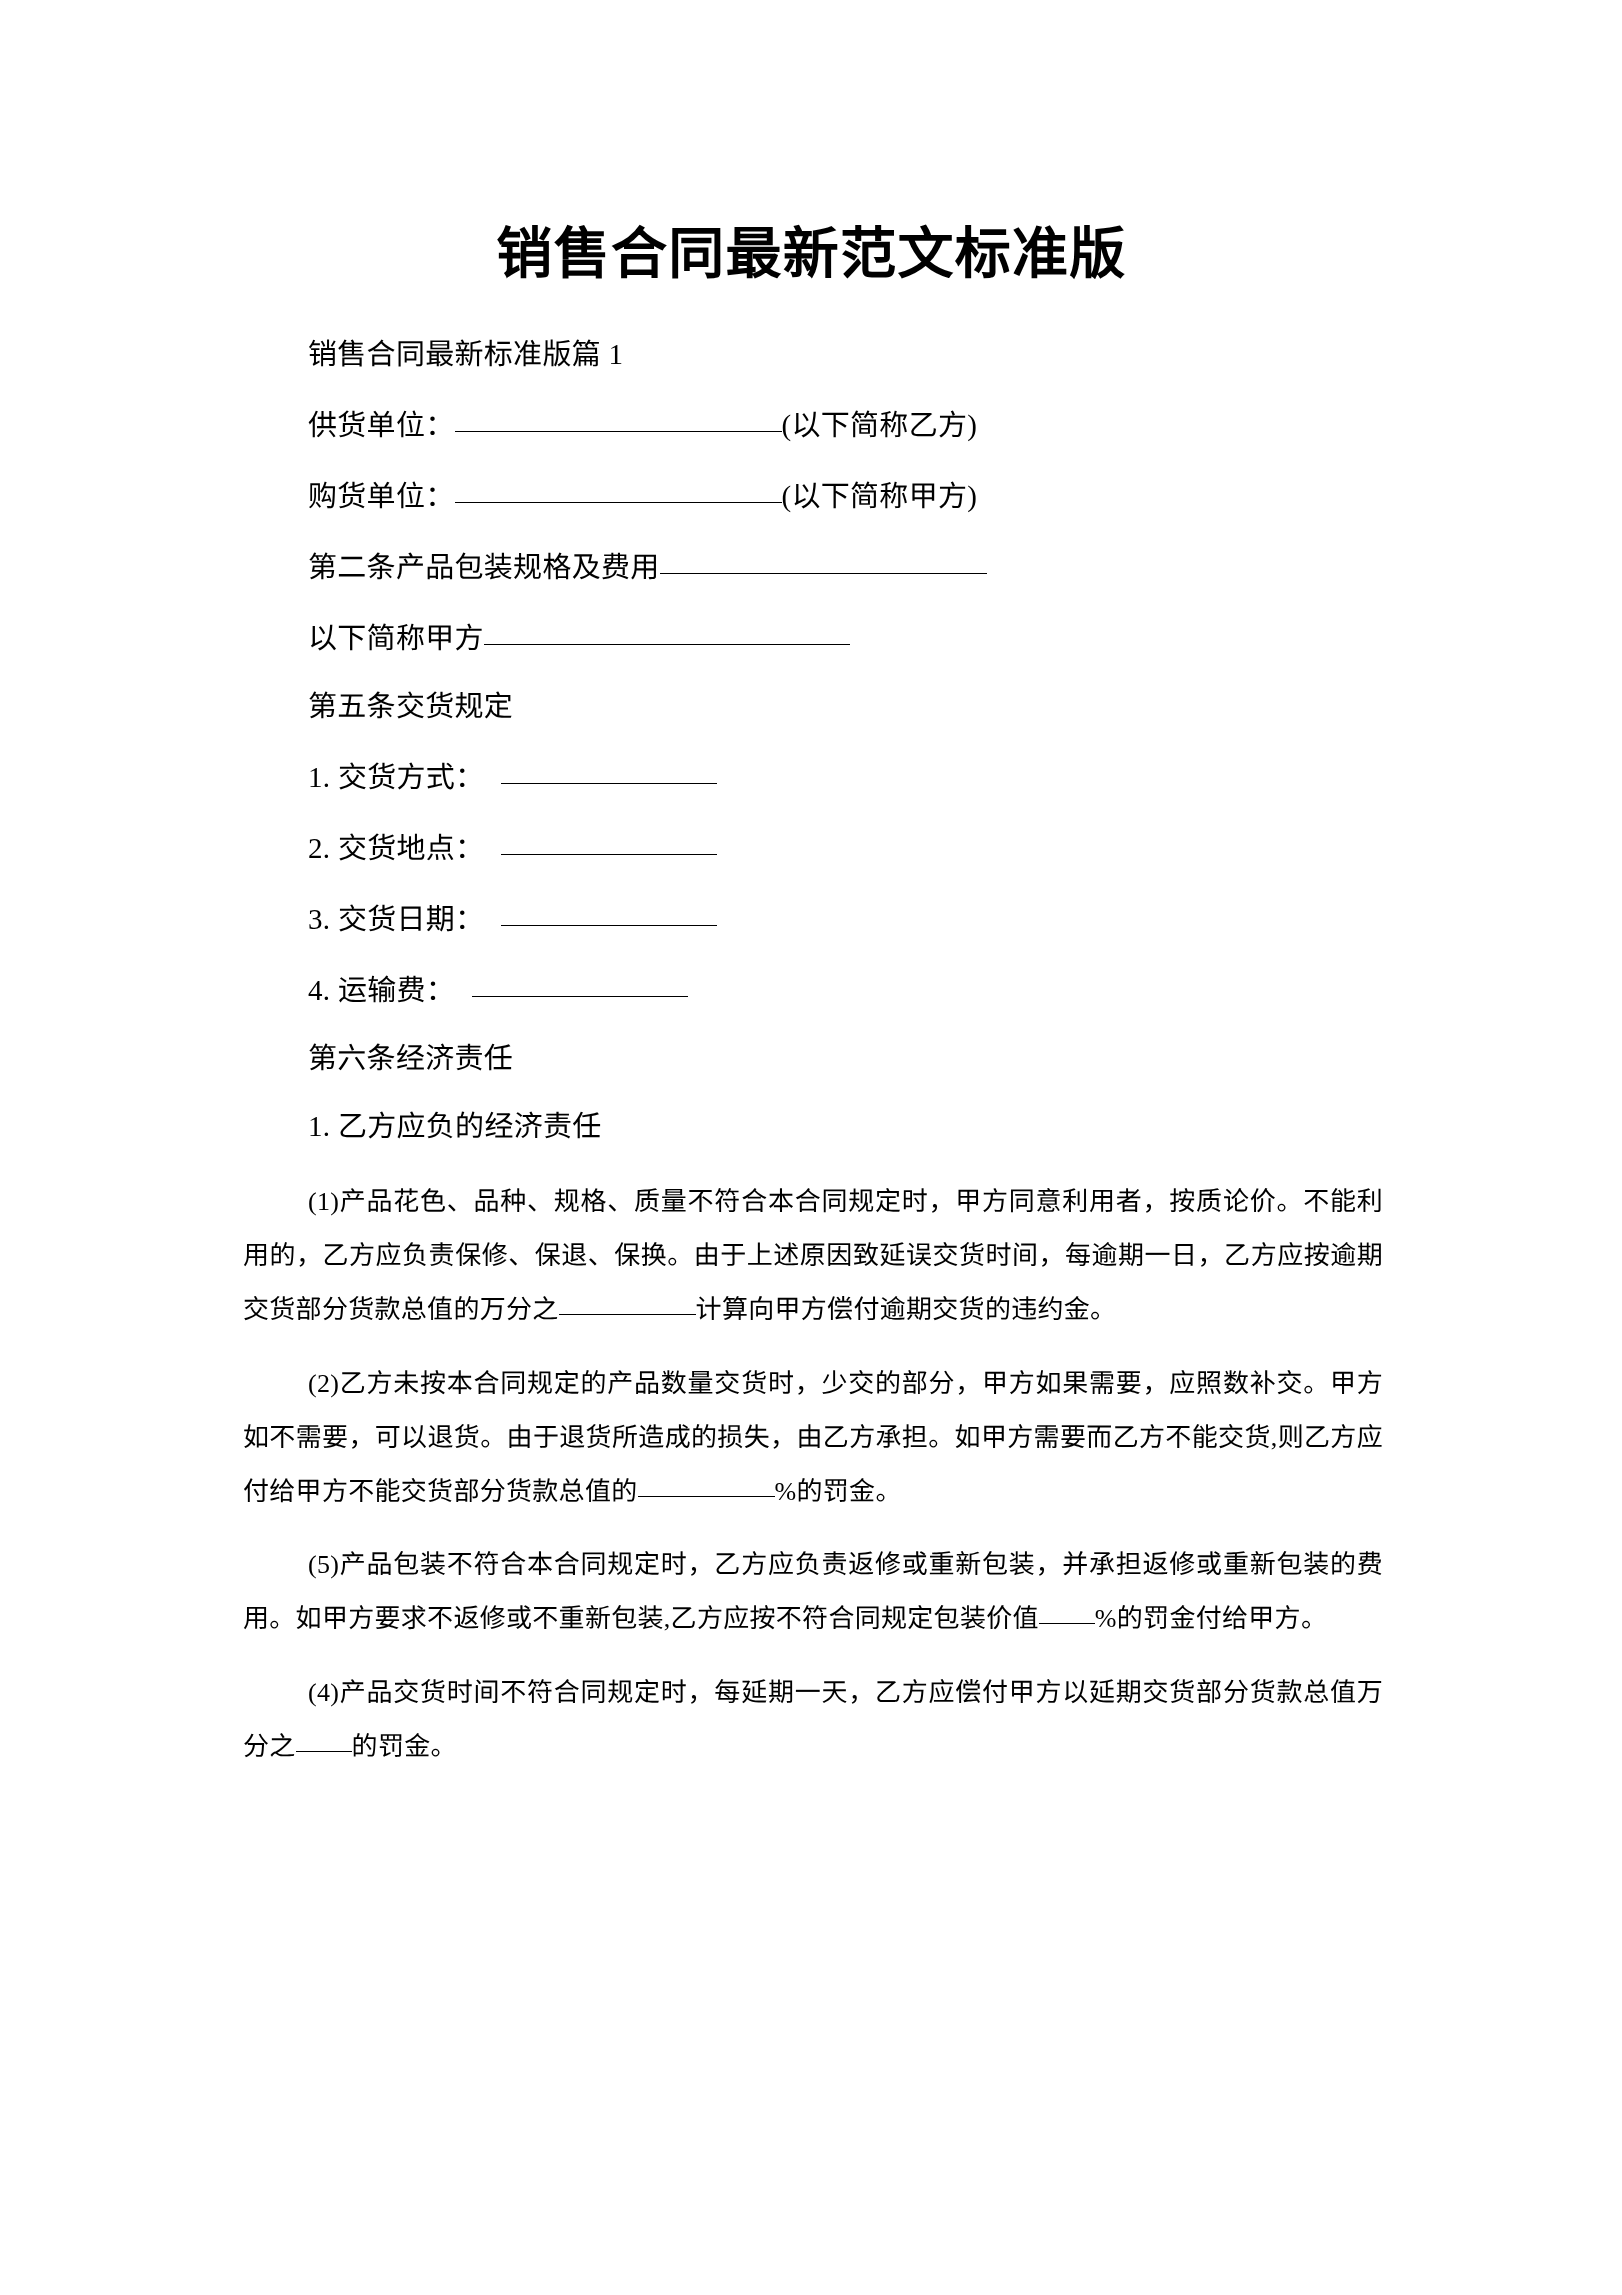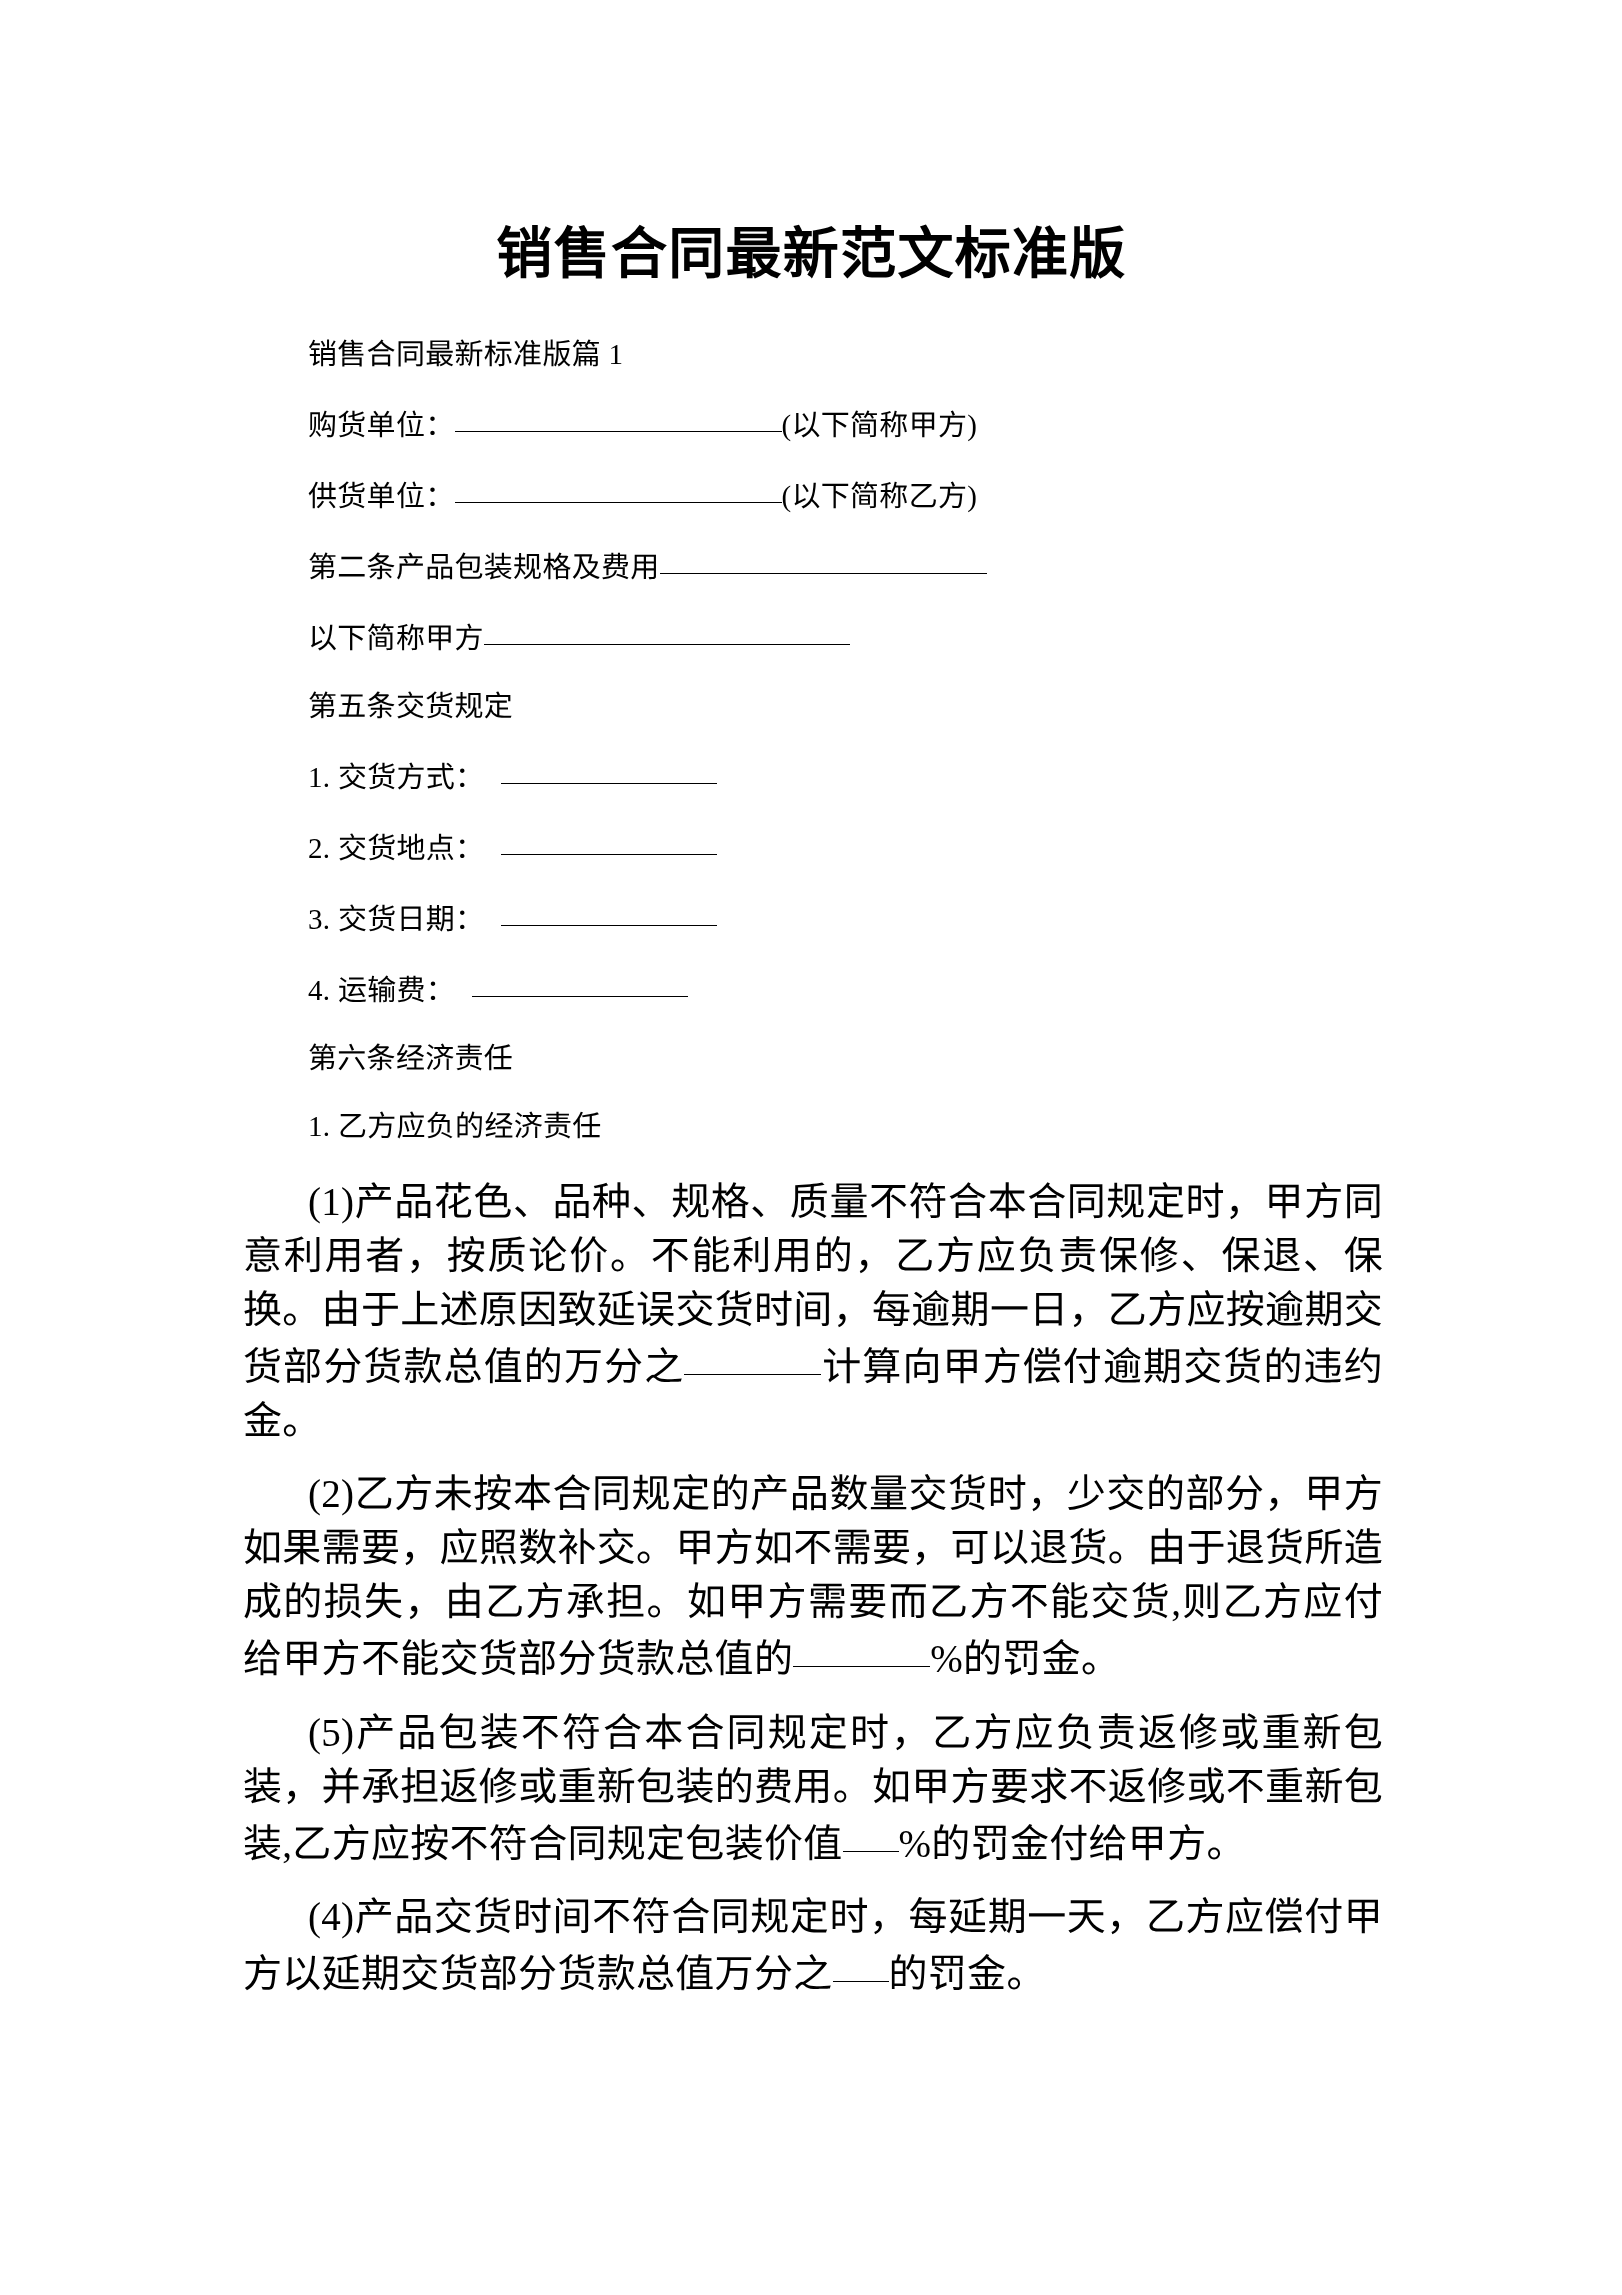--- a/index.html
+++ b/index.html
@@ -52,21 +52,21 @@
     font-size: 29px;
     line-height: 39px;
     white-space: nowrap;
     letter-spacing: 0.3px;
   }
 
   
   .para {
     margin: 0 0 19.6px 0;
     text-indent: 65px;
-    font-size: 39px;
+    font-size: 26px;
     line-height: 54px;
     text-align: justify;
     text-justify: inter-ideograph;
     letter-spacing: 0.3px;
     word-break: break-all;
   }
 
   
   .blank {
     display: inline-block;
@@ -83,23 +83,23 @@
 <body>
 
 <div class="page">
 
   <h1 class="doc-title">销售合同最新范文标准版</h1>
 
   <div class="body-col">
 
     <p class="line">销售合同最新标准版篇 1</p>
 
+    <p class="line"><span>供货单位：</span><span class="blank blank-3xl"></span><span>(以下简称乙方)</span></p>
+
     <p class="line"><span>购货单位：</span><span class="blank blank-3xl"></span><span>(以下简称甲方)</span></p>
-
-    <p class="line"><span>供货单位：</span><span class="blank blank-3xl"></span><span>(以下简称乙方)</span></p>
 
 
     <p class="line"><span>第二条产品包装规格及费用</span><span class="blank blank-3xl"></span></p>
 
     <p class="line"><span>以下简称甲方</span><span class="blank" style="width:366px"></span></p>
 
 
     <p class="line">第五条交货规定</p>
 
     <p class="line"><span>1. 交货方式：</span><span class="blank blank-l" style="margin-left:17px"></span></p>

